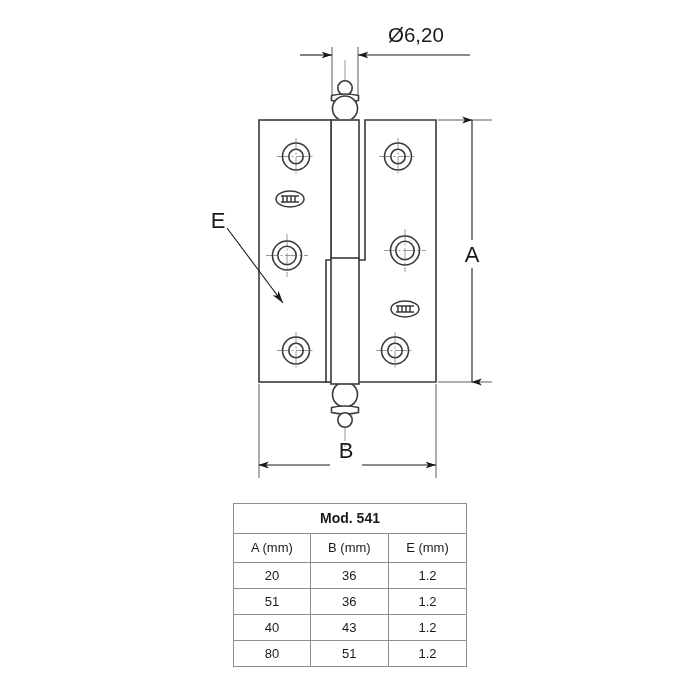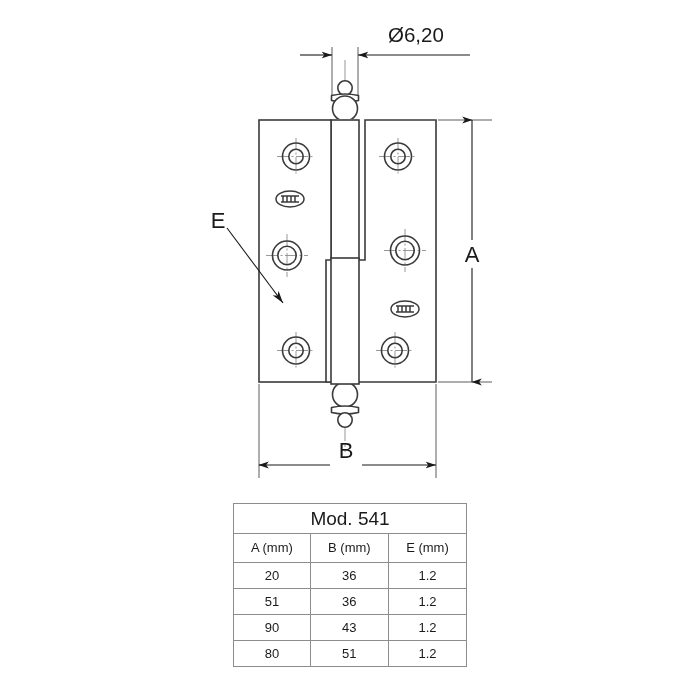--- a/index.html
+++ b/index.html
@@ -43,23 +43,24 @@
   table.spec td {
     border: 1px solid #8d8d8d;
     text-align: center;
     font-size: 13px;
     height: 25px;
     padding: 0;
     line-height: 25px;
     background: #ffffff;
   }
   table.spec td.title-cell {
-    font-size: 19px;
+    font-size: 14px;
     height: 29px;
     line-height: 29px;
+    font-weight: bold;
   }
   table.spec td.head-cell {
     height: 28px;
     line-height: 28px;
   }
 </style>
 </head>
 <body>
 
 <div id="page">
@@ -249,21 +250,21 @@
           <td>20</td>
           <td>36</td>
           <td>1.2</td>
         </tr>
         <tr>
           <td>51</td>
           <td>36</td>
           <td>1.2</td>
         </tr>
         <tr>
-          <td>90</td>
+          <td>40</td>
           <td>43</td>
           <td>1.2</td>
         </tr>
         <tr>
           <td>80</td>
           <td>51</td>
           <td>1.2</td>
         </tr>
       </tbody>
     </table>

